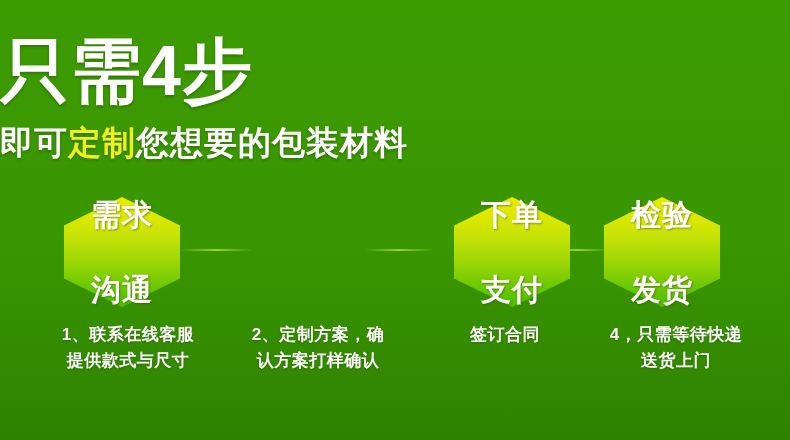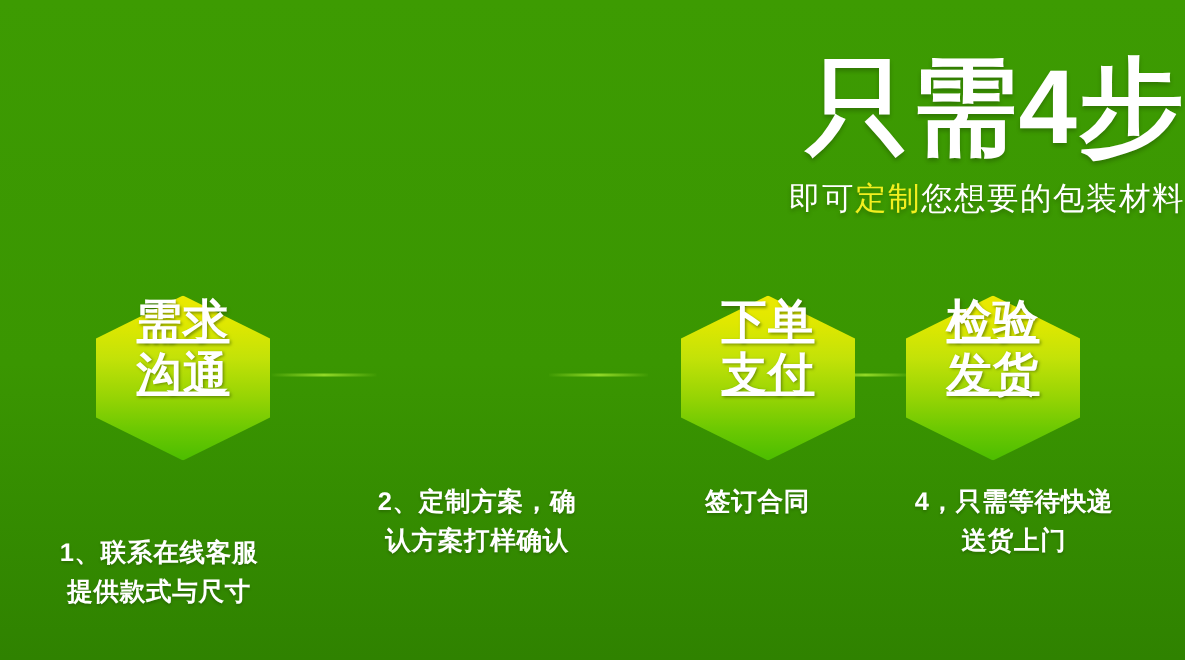--- a/index.html
+++ b/index.html
@@ -20,36 +20,36 @@
     background: linear-gradient(180deg, #3d9b02 0%, #3a9601 55%, #2f8200 100%);
     overflow: hidden;
   }
 
   
   #headline-block {
     position: absolute;
     top: 34px;
     left: 0;
     width: 790px;
-    text-align: right;
+    text-align: left;
   }
   #headline {
     font-size: 70px;
     line-height: 74px;
     font-weight: bold;
     color: #ffffff;
     letter-spacing: 1px;
     text-shadow: 0 2px 3px rgba(0,0,0,0.22);
     white-space: nowrap;
   }
   #subheadline {
-    margin-top: 6px;
-    font-size: 21px;
+    margin-top: 16px;
+    font-size: 33px;
     line-height: 38px;
-    font-weight: normal;
+    font-weight: bold;
     color: #ffffff;
     letter-spacing: 1px;
     text-shadow: 0 2px 3px rgba(0,0,0,0.22);
     white-space: nowrap;
   }
   #subheadline .hl {
     color: #f2ef1f;
   }
 
   
@@ -88,46 +88,45 @@
     clip-path: polygon(50% 0%, 100% 26%, 100% 74%, 50% 100%, 0% 74%, 0% 26%);
     box-shadow: 0 2px 4px rgba(0,0,0,0.12);
   }
 
   .hex-label {
     position: absolute;
     inset: 0;
     display: flex;
     flex-direction: column;
     align-items: center;
-    justify-content: flex-start;
+    justify-content: space-between;
     color: #ffffff;
     font-size: 30px;
     line-height: 35px;
     font-weight: bold;
     letter-spacing: 1px;
     text-shadow: 1px 1px 2px rgba(60,90,0,0.55);
     white-space: nowrap;
-    text-decoration: underline;
   }
 
   
   .caption {
     position: absolute;
     top: 322px;
     width: 210px;
     text-align: center;
     color: #ffffff;
     font-size: 17px;
     line-height: 26px;
     font-weight: bold;
     letter-spacing: 0.5px;
     text-shadow: 0 1px 2px rgba(0,0,0,0.2);
   }
   .caption .line2 { display: block; }
-  #caption-1 { left: 1px; margin-top: 34px; }
+  #caption-1 { left: 23px; }
   #caption-2 { left: 213px; }
   #caption-3 { left: 400px; }
   #caption-4 { left: 571px; }
 </style>
 </head>
 <body>
 
 <div id="banner">
 
   <div id="headline-block">

